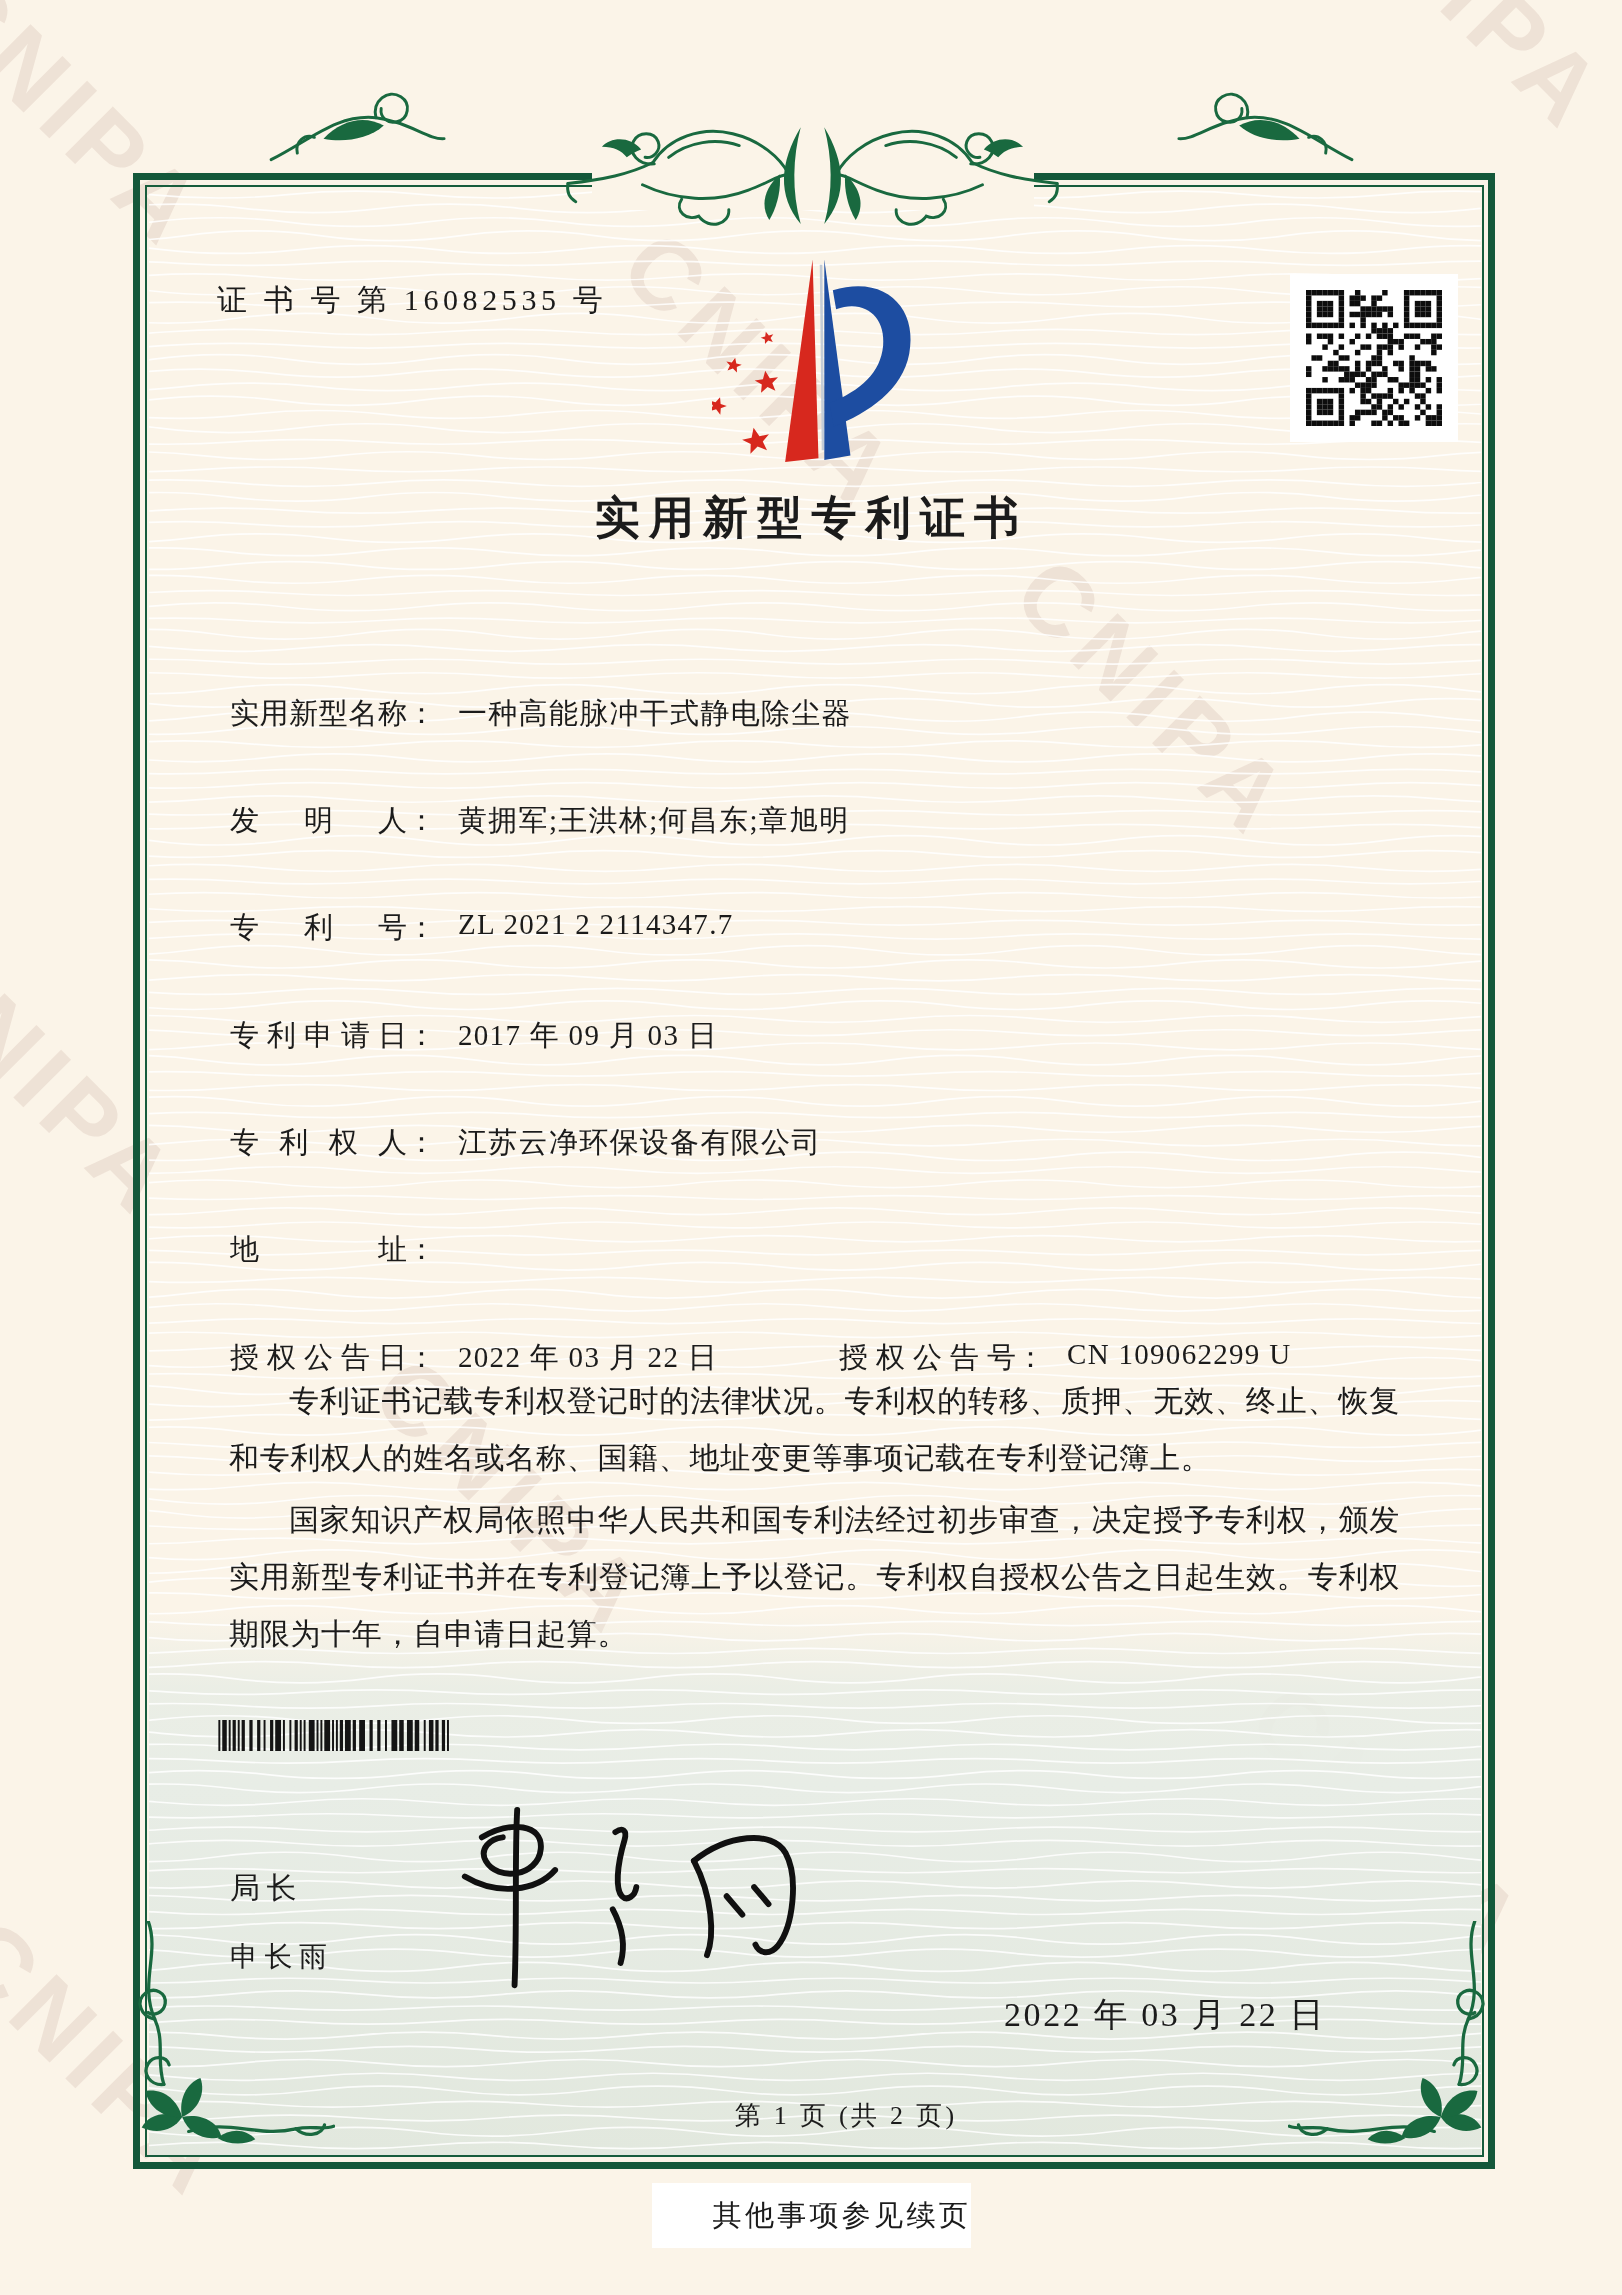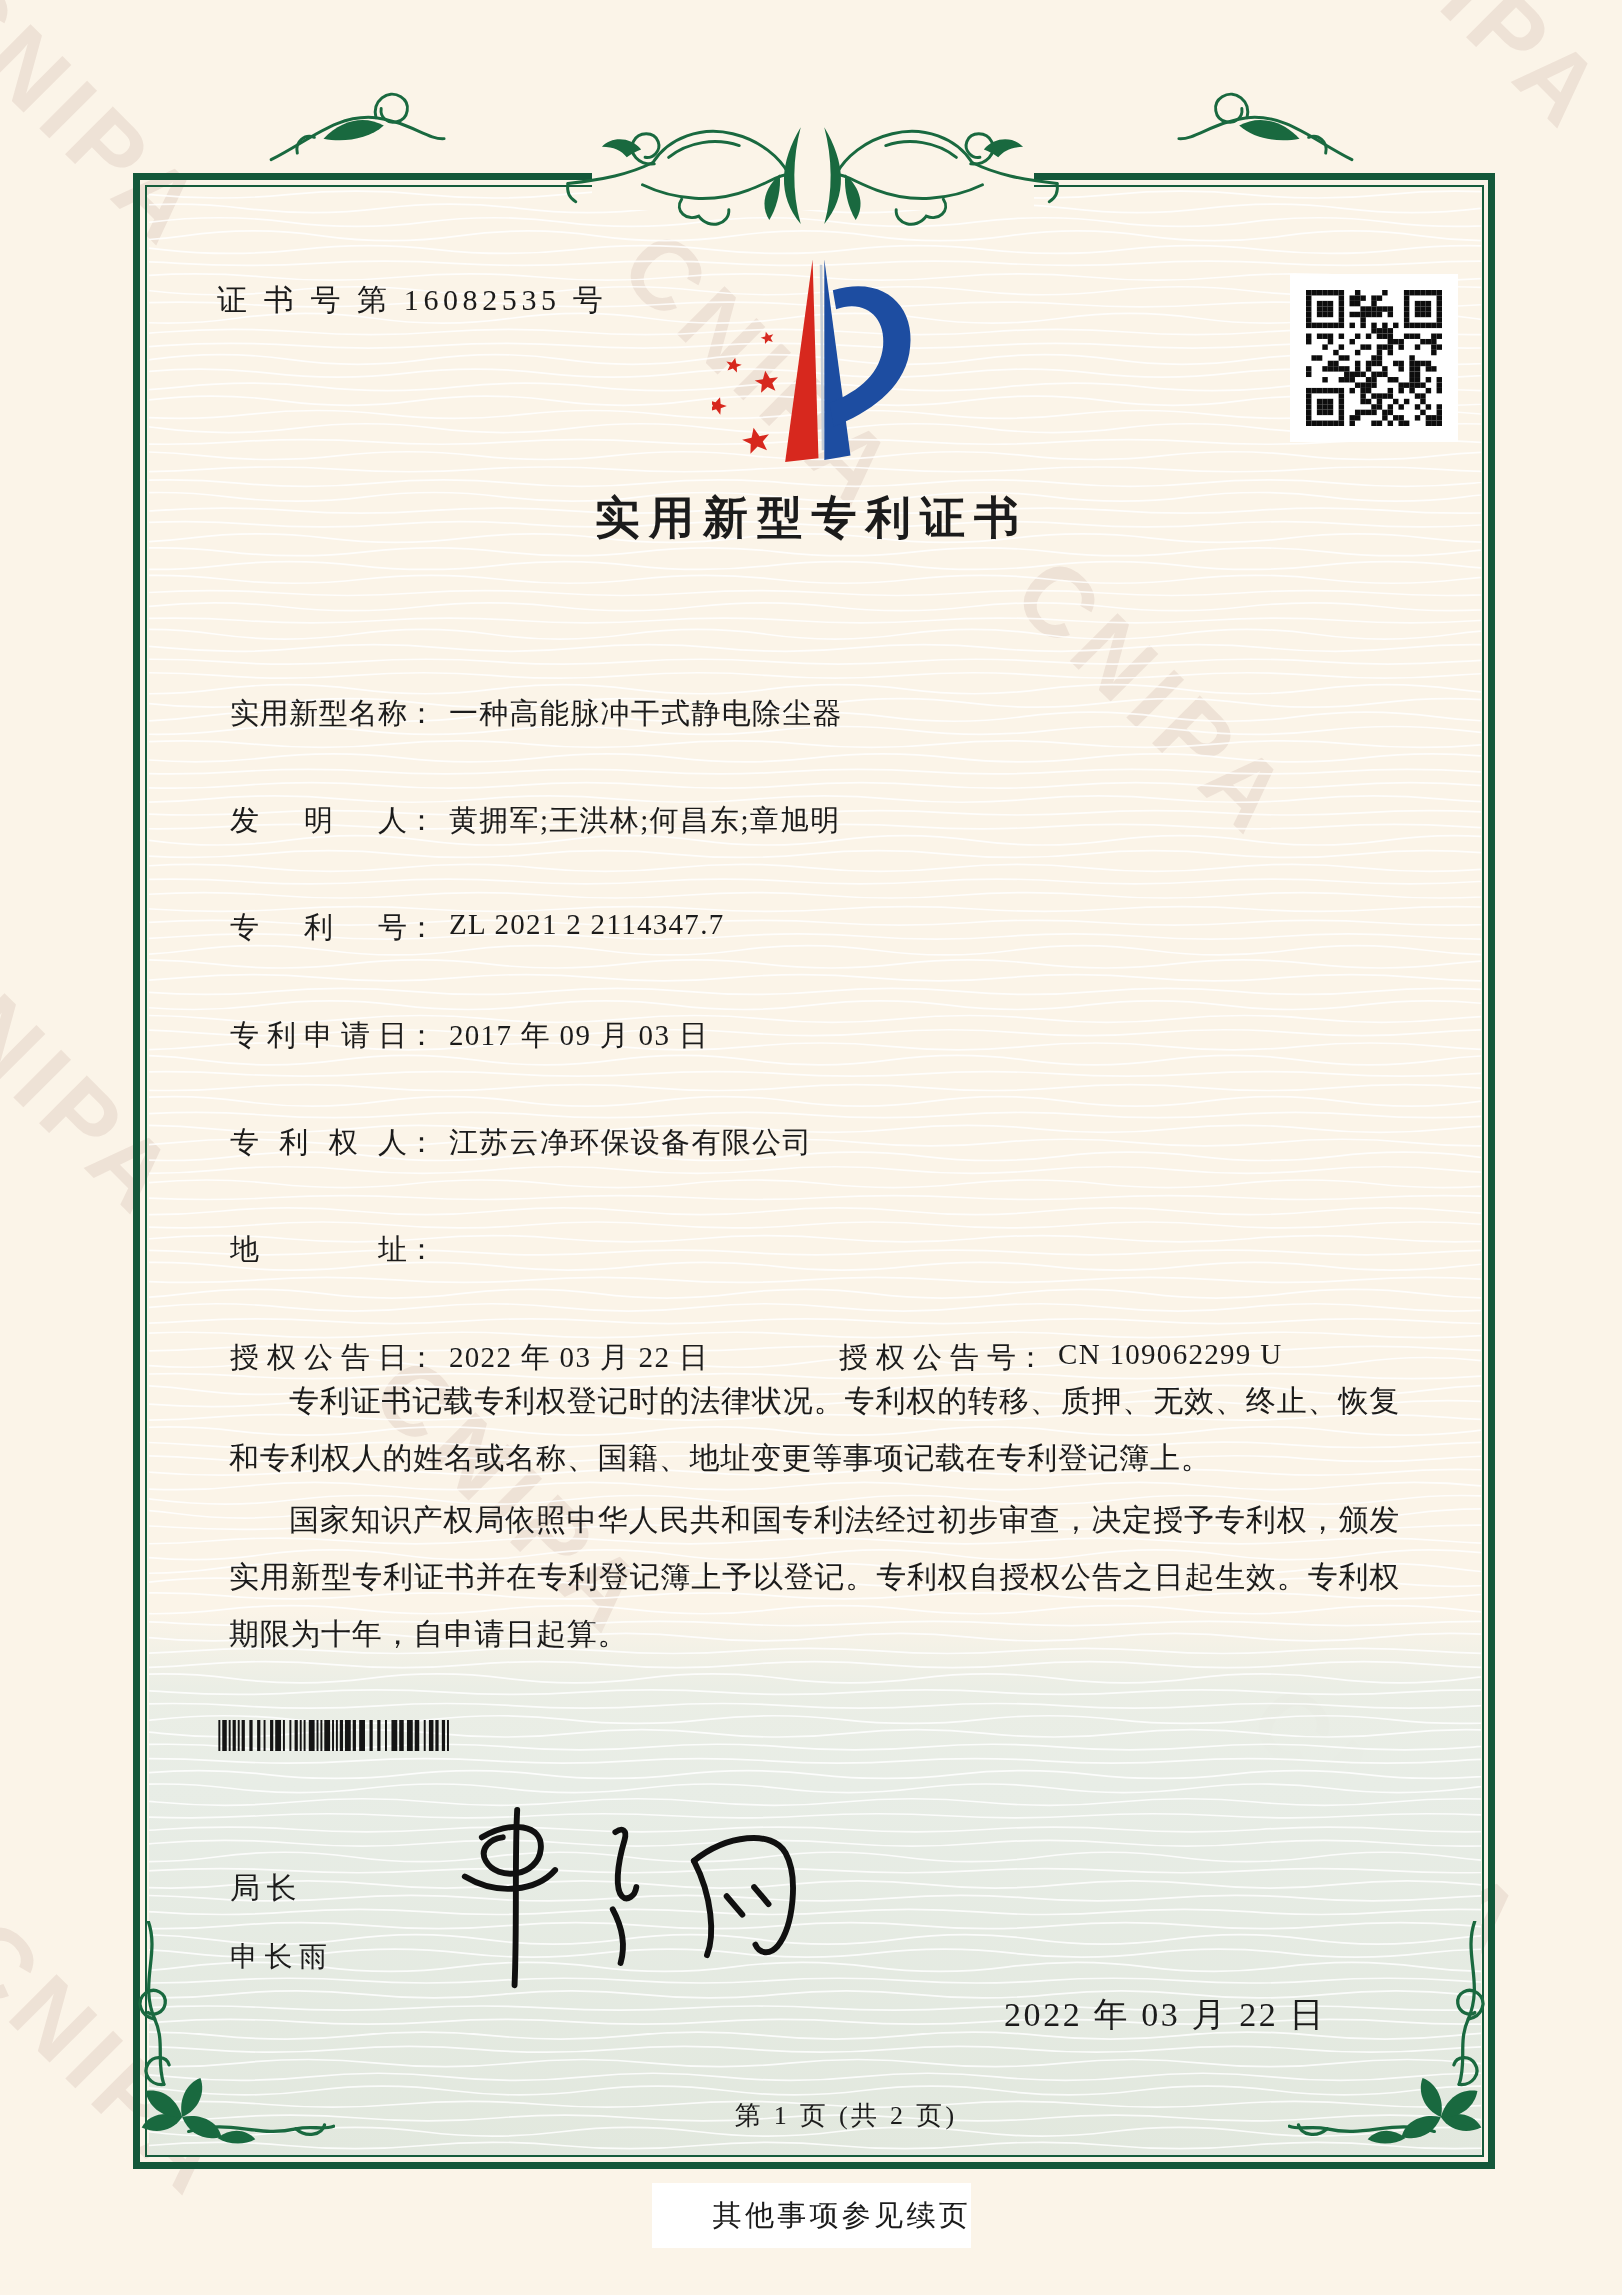--- a/index.html
+++ b/index.html
@@ -15,21 +15,21 @@
   #frame-inner{left:145px;top:185px;width:1339px;height:1972px;border:2.6px solid #175c3c;box-sizing:border-box;}
   
   #cert-no{left:217px;top:280px;font-size:30px;letter-spacing:4.6px;}
   #title{left:0;top:488px;width:1623px;text-align:center;font-size:45px;font-weight:bold;letter-spacing:9.2px;}
   
   .row{position:absolute;left:230px;height:39px;white-space:nowrap;font-size:29px;}
   .pair{position:absolute;top:0;left:0;display:flex;align-items:flex-start;}
   .pair2{left:609px;}
   .flabel{display:inline-flex;justify-content:space-between;width:177px;}
   .colon{display:inline-block;width:29px;}
-  .fvalue{margin-left:13px;letter-spacing:1.3px;}
+  .fvalue{margin-left:22px;letter-spacing:1.3px;}
   
   #paras{left:229px;top:1372px;width:1171px;font-size:30px;line-height:57px;text-align:justify;}
   #paras p{margin:0 0 5.2px 0;text-indent:60px;letter-spacing:0.7px;}
   
   #signer-title{left:230px;top:1868px;font-size:30px;letter-spacing:6.5px;}
   #signer-name{left:230px;top:1938px;font-size:28px;letter-spacing:6.5px;}
   #grant-date{left:982px;top:1992px;width:366px;text-align:center;font-size:34px;letter-spacing:2.6px;}
   #page-no{left:133px;top:2098px;width:1362px;text-align:center;font-size:26px;letter-spacing:3.3px;padding-left:32px;}
   #note-strip{left:652px;top:2183px;width:319px;height:65px;background:#ffffff;}
   #note-text{left:652px;top:2183px;width:319px;height:65px;line-height:65px;text-align:right;

